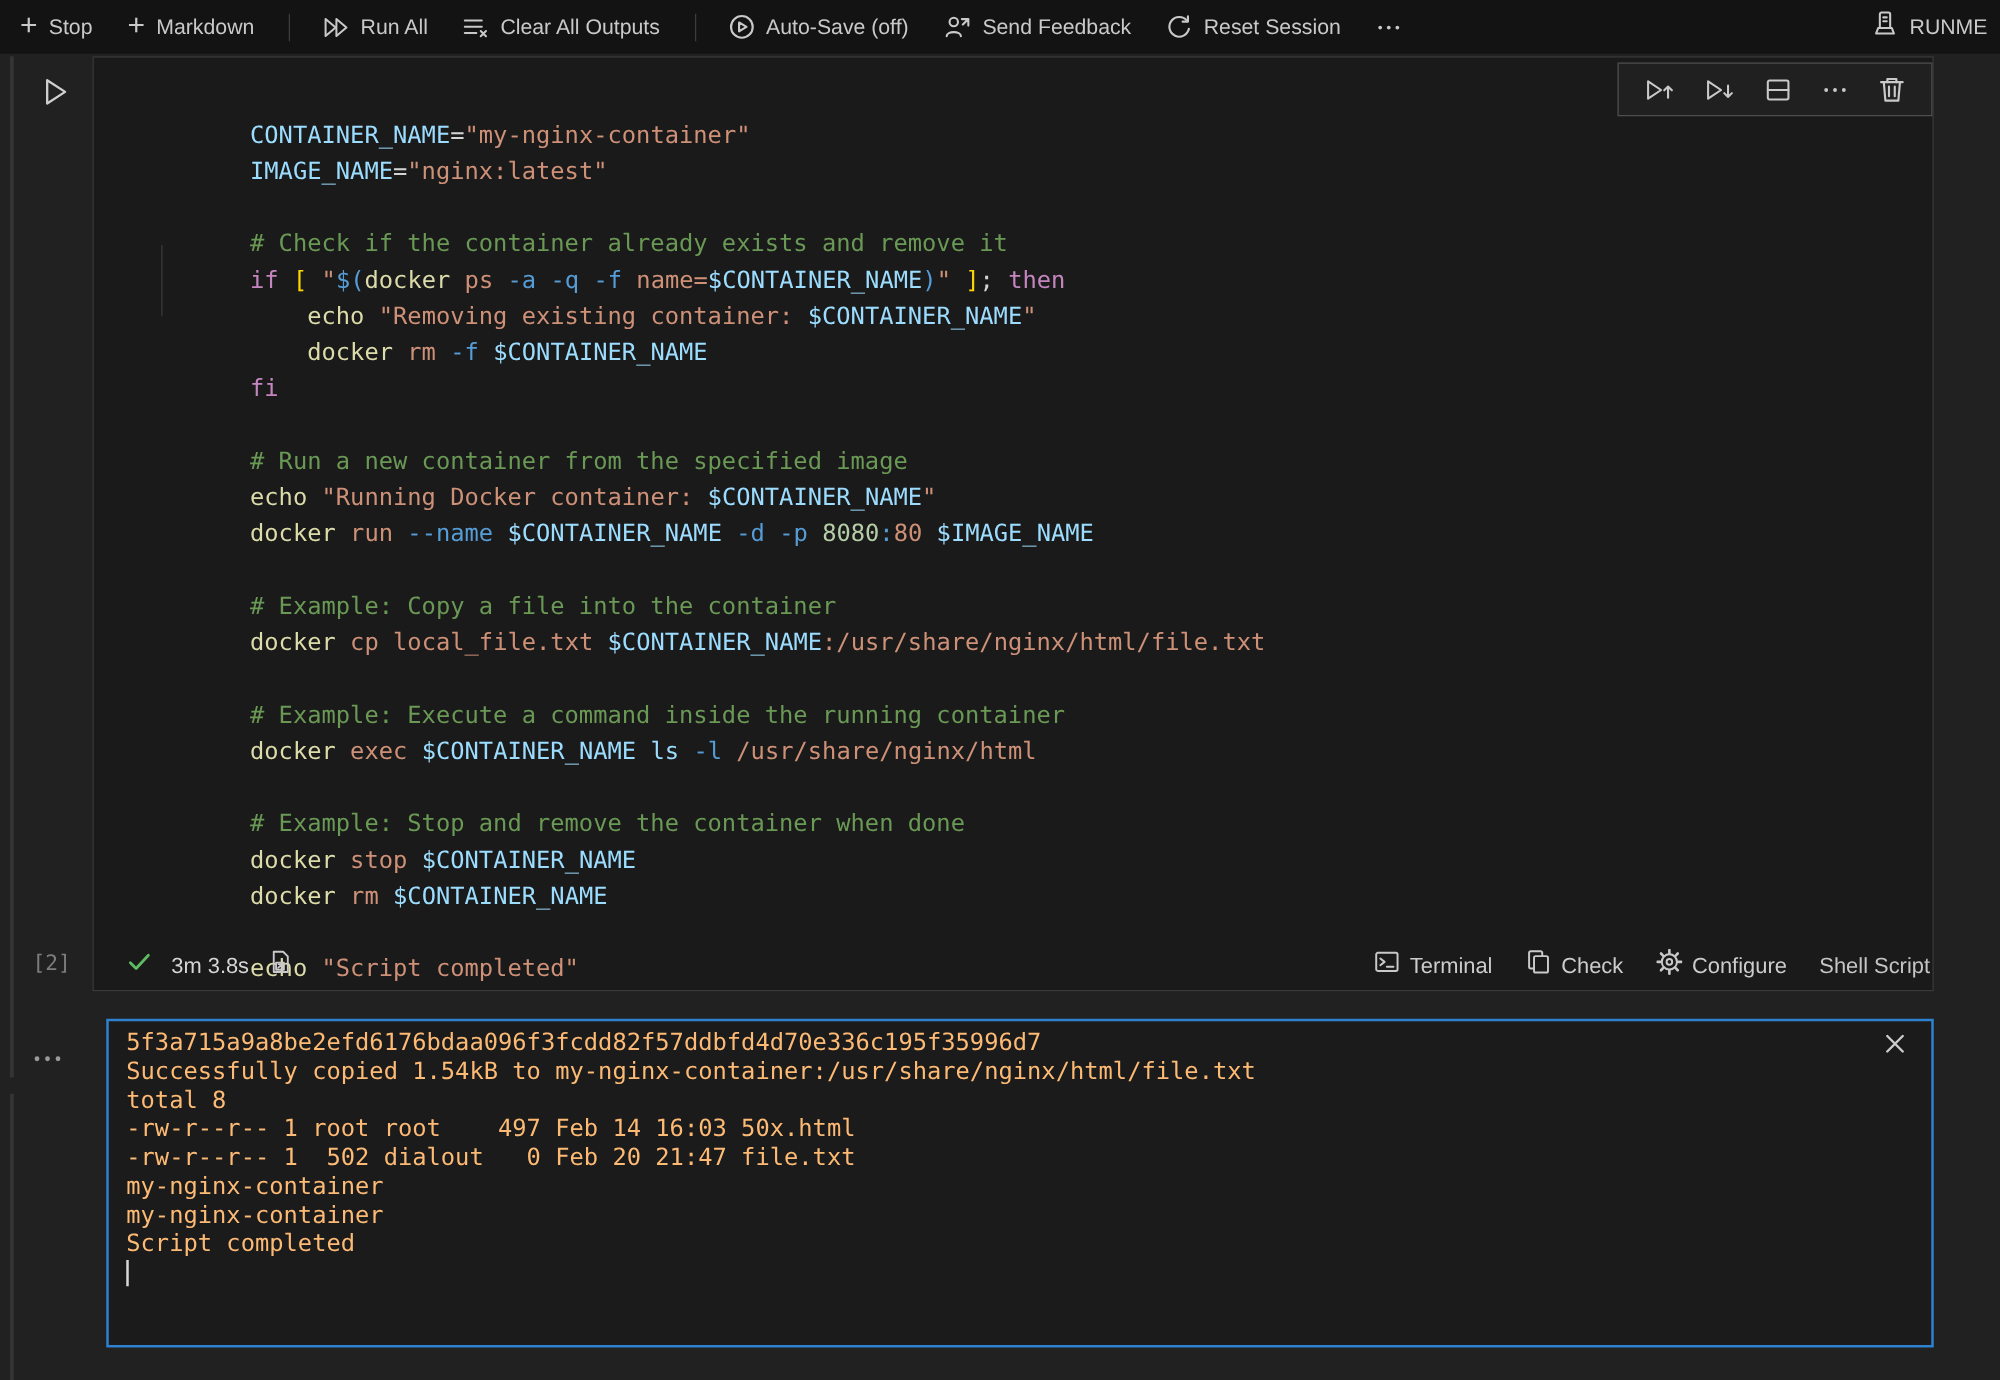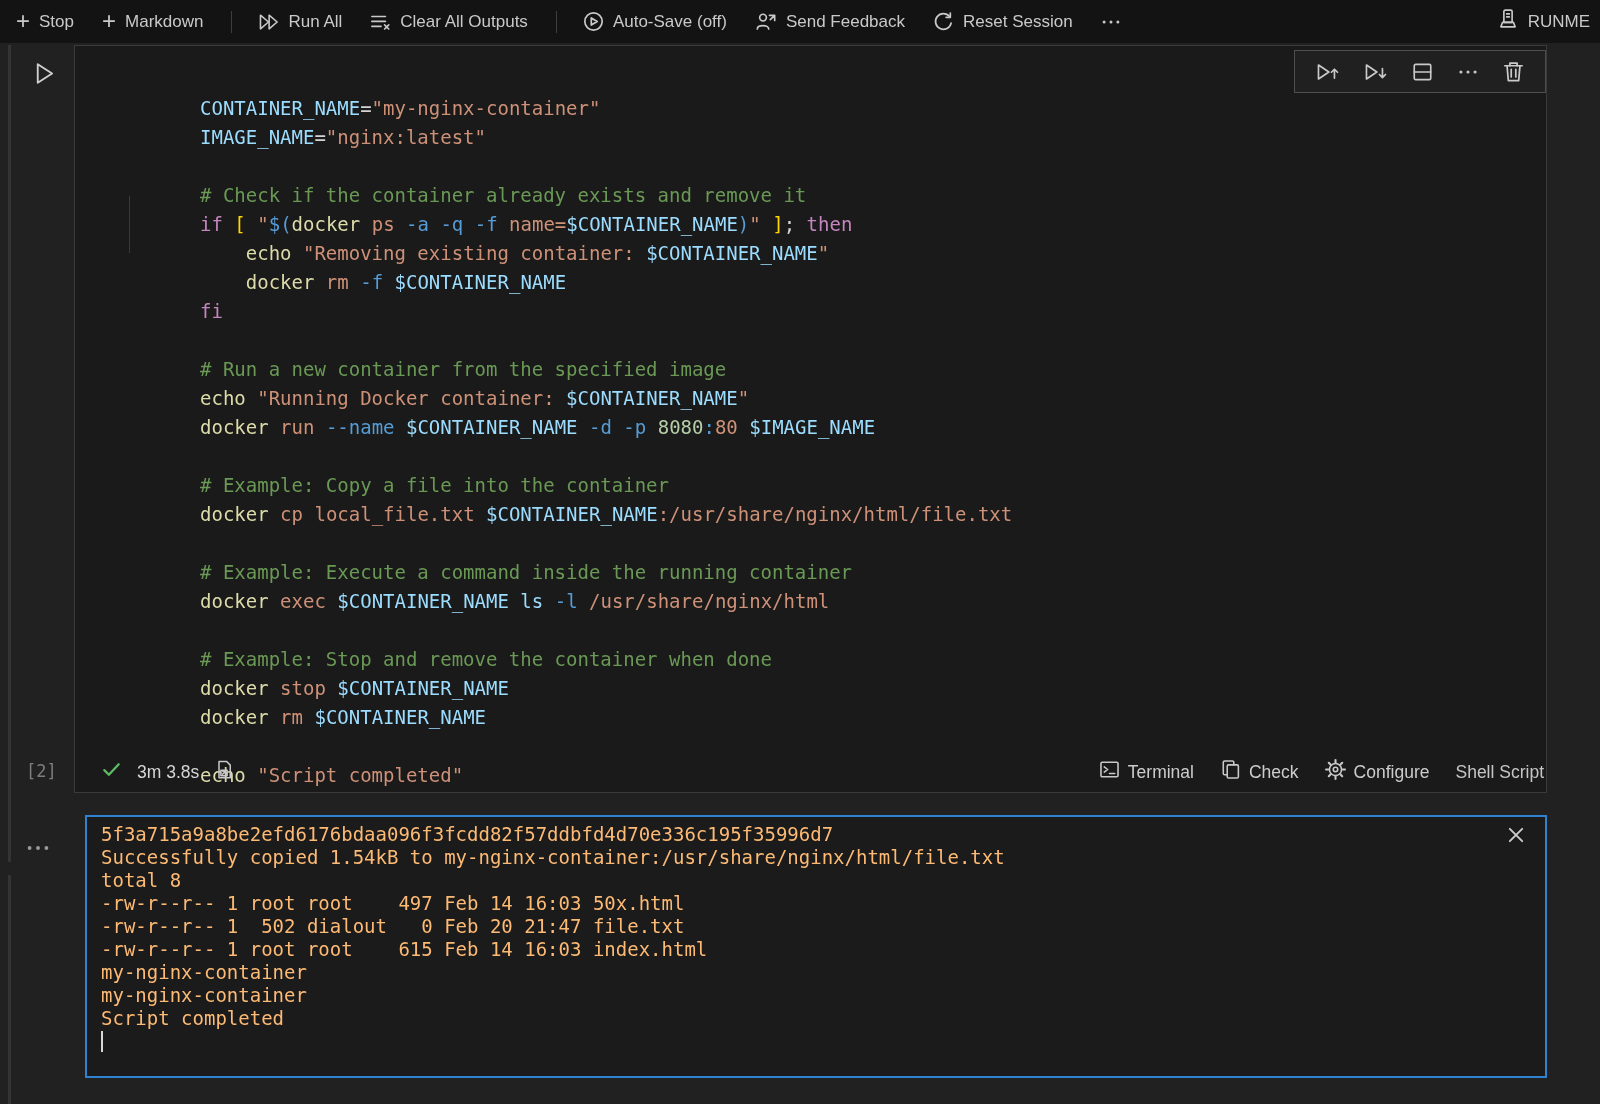--- a/index.html
+++ b/index.html
@@ -285,21 +285,20 @@
 </span>
 
 <div class="output-box">
   <div class="out-content">
     <div>
         <div class="out-line">5f3a715a9a8be2efd6176bdaa096f3fcdd82f57ddbfd4d70e336c195f35996d7</div>
         <div class="out-line">Successfully copied 1.54kB to my-nginx-container:/usr/share/nginx/html/file.txt</div>
         <div class="out-line">total 8</div>
         <div class="out-line">-rw-r--r-- 1 root root    497 Feb 14 16:03 50x.html</div>
         <div class="out-line">-rw-r--r-- 1  502 dialout   0 Feb 20 21:47 file.txt</div>
-        <div class="out-line">-rw-r--r-- 1 root root    615 Feb 14 16:03 index.html</div>
         <div class="out-line">my-nginx-container</div>
         <div class="out-line">my-nginx-container</div>
         <div class="out-line">Script completed</div>
       </div>
     <div class="out-cursor"></div>
   </div>
   <span class="out-close">
     <svg width="22" height="22" viewBox="0 0 16 16" fill="none" stroke="#CCCCCC" stroke-width="1.4">
       <path d="M3.5 3.5 l9 9 M12.5 3.5 l-9 9"></path>
     </svg>

